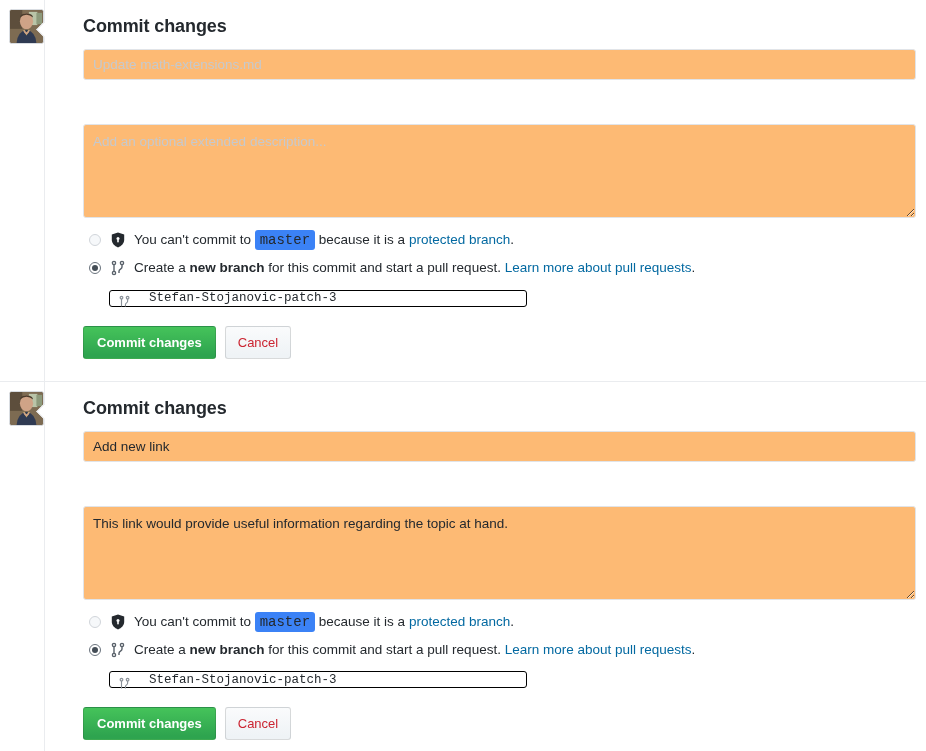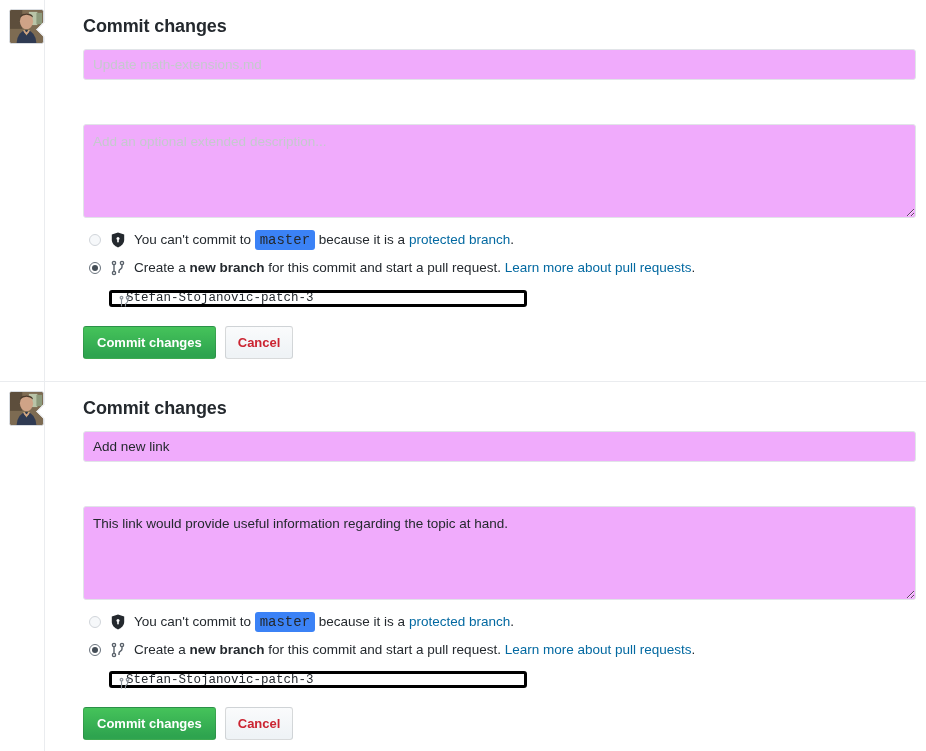--- a/index.html
+++ b/index.html
@@ -75,21 +75,21 @@
     margin: 0 0 12px 0;
     letter-spacing: -0.1px;
   }
 
   .field {
     display: block;
     width: 833px;
     font-family: "Liberation Sans", sans-serif;
     font-size: 13.5px;
     color: #24292e;
-    background: #f0abfc;
+    background: #fdba74;
     border: 1px solid #e1e4e8;
     border-radius: 3px;
     padding: 7px 9px;
     outline: none;
   }
   .field::placeholder { color: #c5c9ce; }
   .field.summary { height: 31px; margin-bottom: 10px; }
   .field.description {
     height: 94px;
     resize: vertical;
@@ -157,27 +157,27 @@
   a.lnk { color: #0369a1; text-decoration: none; }
 
   .branch-input-row {
     margin: 10px 0 0 26px;
     position: relative;
     width: 418px;
   }
   .branch-input {
     width: 418px;
     height: 17px;
-    border: 3px solid #000000;
+    border: 1px solid #000000;
     border-radius: 3px;
     background: #ffffff;
     font-family: "Liberation Mono", monospace;
     font-size: 12.5px;
     color: #24292e;
-    padding: 5px 9px 5px 14px;
+    padding: 5px 9px 5px 39px;
     outline: none;
   }
   .branch-input-icon {
     position: absolute;
     left: 9px; top: 7px;
     width: 14px; height: 16px;
     pointer-events: none;
   }
 
   .btn-row { margin-top: 19px; display: flex; align-items: center; }
@@ -193,21 +193,21 @@
   .btn-primary {
     color: #ffffff;
     background: linear-gradient(180deg, #45c35a 0%, #2ea44f 90%);
     border: 1px solid rgba(27,31,35,0.15);
   }
   .btn-cancel {
     color: #cb2431;
     background: linear-gradient(180deg, #fafbfc 0%, #eff3f6 90%);
     border: 1px solid rgba(27,31,35,0.15);
     margin-left: 9px;
-    font-weight: bold;
+    font-weight: normal;
     padding: 7px 12px;
   }
 </style>
 </head>
 <body>
 
 <div class="page">
 
   <div class="commit-block">
     <div class="gravatar-col">

